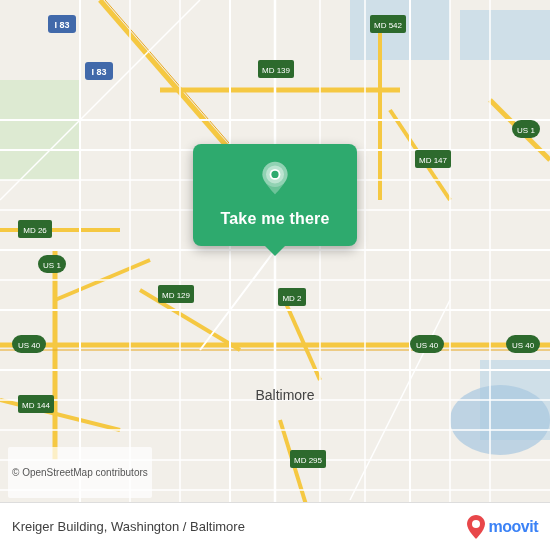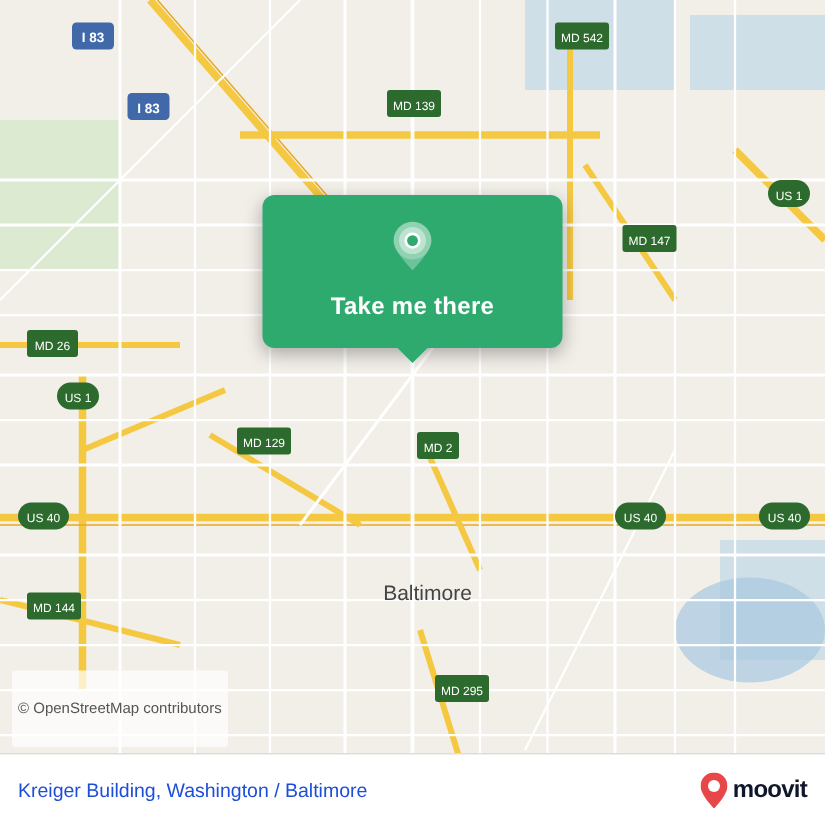--- a/index.html
+++ b/index.html
@@ -29,56 +29,56 @@
       display: flex;
       align-items: center;
       justify-content: space-between;
       padding: 0 12px;
       border-top: 1px solid #ddd;
       z-index: 10;
     }
 
     #location-text {
       font-size: 13px;
-      color: #1d4ed8;
+      color: #404040;
     }
 
     #moovit-logo {
       display: flex;
       align-items: center;
       gap: 4px;
     }
 
     #moovit-wordmark {
       font-size: 16px;
       font-weight: bold;
-      color: #0f172a;
+      color: #3b82f6;
       letter-spacing: -0.5px;
     }
 
     
     #copyright {
       position: absolute;
       bottom: 52px;
       left: 8px;
       font-size: 10px;
       color: #555;
       z-index: 10;
       background: rgba(255,255,255,0.7);
       padding: 20px 4px;
       border-radius: 2px;
     }
 
     
     #popup-card {
       position: absolute;
-      top: 130px;
+      top: 144px;
       left: 50%;
       transform: translateX(-50%);
-      width: 200px;
+      width: 164px;
       background: #2eaa6e;
       border-radius: 8px;
       display: flex;
       flex-direction: column;
       align-items: center;
       padding: 16px 4px 14px;
       z-index: 20;
       box-shadow: 0 4px 12px rgba(0,0,0,0.3);
     }
 

